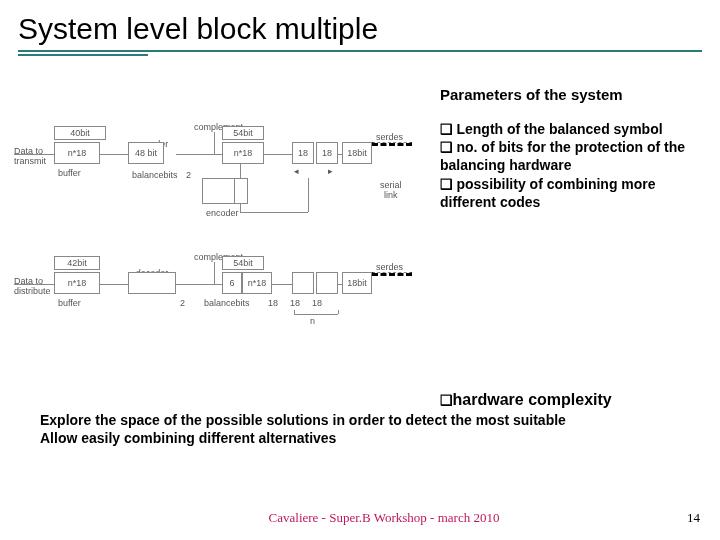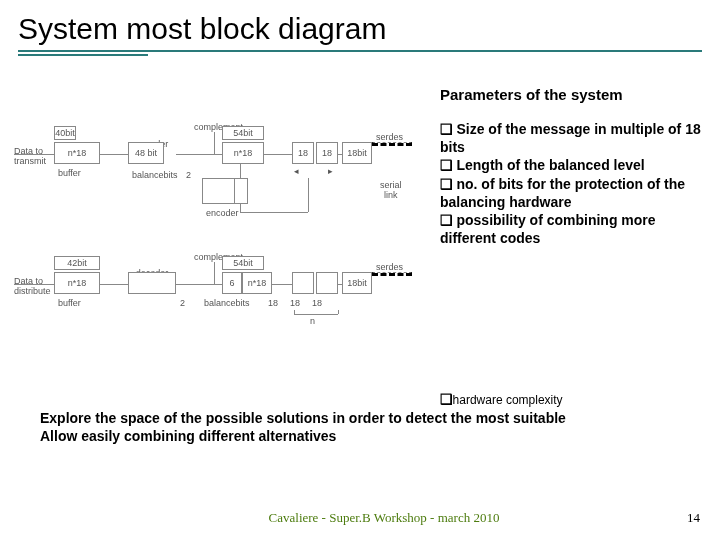--- a/index.html
+++ b/index.html
@@ -54,41 +54,41 @@
     left: 440px;
     top: 120px;
     right: 18px;
     font-size: 14px;
     font-weight: bold;
     line-height: 1.3;
     color: #000;
   }
   .params .row { margin-bottom: 0; }
   .hwc {
-    font-size: 12px;
-    font-weight: normal;
+    font-size: 16px;
+    font-weight: bold;
   }
   .bottom-block {
     position: absolute;
     left: 40px;
     top: 390px;
     right: 18px;
     font-size: 14px;
     font-weight: bold;
     line-height: 1.3;
   }
   .footer {
     position: absolute;
     bottom: 14px;
     left: 0;
     right: 0;
     text-align: center;
     font-family: "Times New Roman", serif;
     font-size: 13px;
-    color: #4d7c0f;
+    color: #be185d;
     padding-left: 48px;
   }
   .pagenum {
     position: absolute;
     bottom: 14px;
     right: 20px;
     font-family: "Times New Roman", serif;
     font-size: 13px;
   }
   
@@ -119,34 +119,34 @@
     background: #888;
   }
   .dashed {
     border-style: dashed !important;
   }
 </style>
 </head>
 <body>
 
 <div class="title-wrap">
-  <div class="title">System most block diagram</div>
+  <div class="title">System level block multiple</div>
   <div class="title-rule"></div>
   <div class="title-short-rule"></div>
 </div>
 
 <div class="subhead">Parameters of the system</div>
 
 <div class="diagram">
 
   <div class="dlabel" style="left:0;top:26px">Data to</div>
   <div class="dlabel" style="left:0;top:36px">transmit</div>
   <div class="hline" style="left:0;top:34px;width:40px"></div>
 
-  <div class="dbox" style="left:40px;top:6px;width:22px;height:14px">40bit</div>
+  <div class="dbox" style="left:40px;top:6px;width:52px;height:14px">40bit</div>
   <div class="dbox" style="left:40px;top:22px;width:46px;height:22px">n*18</div>
   <div class="dlabel" style="left:44px;top:48px">buffer</div>
 
   <div class="hline" style="left:86px;top:34px;width:28px"></div>
 
   <div class="dbox" style="left:114px;top:2px;width:48px;height:44px;border:none">encoder</div>
   <div class="dbox" style="left:114px;top:22px;width:36px;height:22px">48 bit</div>
 
   <div class="hline" style="left:162px;top:34px;width:46px"></div>
   <div class="dlabel" style="left:118px;top:50px">balancebits</div>
@@ -220,22 +220,21 @@
   <div class="dlabel" style="left:362px;top:142px">serdes</div>
   <div class="hline dashed" style="left:358px;top:152px;width:40px;border-top:1px dashed #888;background:none"></div>
 
   <div class="dlabel" style="left:296px;top:196px">n</div>
   <div class="hline" style="left:280px;top:194px;width:44px"></div>
   <div class="vline" style="left:280px;top:190px;height:4px"></div>
   <div class="vline" style="left:324px;top:190px;height:4px"></div>
 </div>
 
 <div class="params">
-  <div class="row"><span>❑</span> <span>Size of the message in multiple of 18 bits</span></div>
-  <div class="row"><span>❑</span> <span>Length of the balanced level</span></div>
+  <div class="row"><span>❑</span> <span>Length of the balanced symbol</span></div>
   <div class="row"><span>❑</span> <span>no. of bits for the protection of the balancing hardware</span></div>
   <div class="row"><span>❑</span> <span>possibility of combining more different codes</span></div>
 </div>
 
 <div class="bottom-block">
   <div style="padding-left:400px"><span>❑</span><span class="hwc">hardware complexity</span></div>
   <div>Explore the space of the possible solutions in order to detect the most suitable</div>
   <div>Allow easily combining different alternatives</div>
 </div>
 

